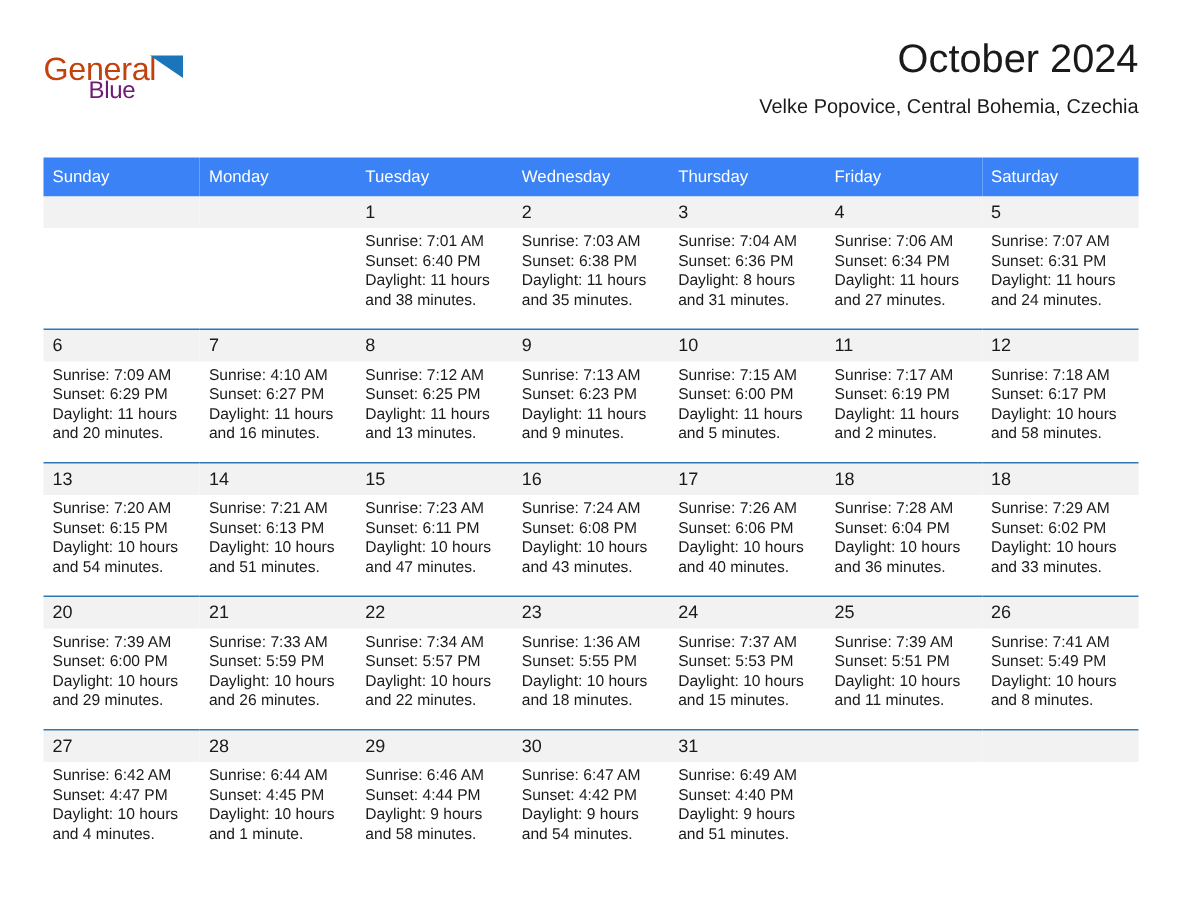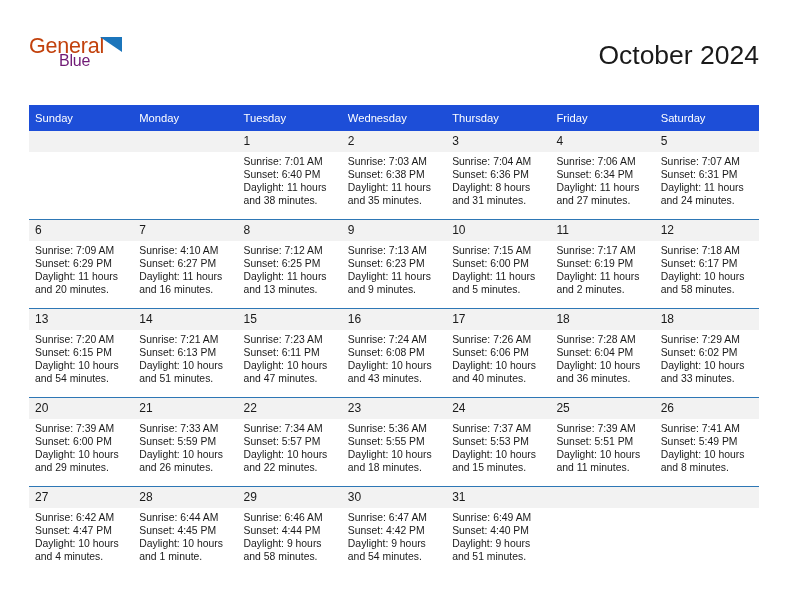--- a/index.html
+++ b/index.html
@@ -63,21 +63,21 @@
     width: 0;
     height: 0;
     border-top: 15px solid #1b75bb;
     border-right: 22px solid transparent;
     transform: scaleX(-1);
   }
 
   .title-block {
     position: absolute;
     right: 0;
-    top: 16px;
+    top: 0;
     text-align: right;
   }
   .cal-title {
     font-size: 26.5px;
     color: #1a1a1a;
     line-height: 34px;
     white-space: nowrap;
   }
   .cal-subtitle {
     font-size: 13.3px;
@@ -90,21 +90,21 @@
   
   .calendar {
     position: absolute;
     left: 29px;
     top: 105px;
     width: 730px;
     border-collapse: collapse;
     table-layout: fixed;
   }
   .calendar th {
-    background: #1d4ed8;
+    background: #3b82f6;
     color: #ffffff;
     font-size: 11.2px;
     font-weight: normal;
     text-align: left;
     padding: 4px 0 5px 6px;
     height: 17px;
     border: none;
   }
   .calendar td {
     vertical-align: top;
@@ -150,20 +150,21 @@
   <div class="masthead">
 
     <div class="logo">
       <span class="logo-general">General</span>
       <span class="logo-triangle"></span>
       <span class="logo-blue">Blue</span>
     </div>
 
     <div class="title-block">
       <div class="cal-title">October 2024</div>
+      <div class="cal-subtitle">Velke Popovice, Central Bohemia, Czechia</div>
     </div>
 
   </div>
 
   <table class="calendar">
     <thead>
       <tr>
         <th>Sunday</th>
         <th>Monday</th>
         <th>Tuesday</th>
@@ -369,21 +370,21 @@
             <div class="daynum">22</div>
             <div class="cellbody">
               <div>Sunrise: 7:34 AM</div>
               <div>Sunset: 5:57 PM</div>
               <div class="daylight">Daylight: 10 hours and 22 minutes.</div>
             </div>
           </td>
           <td>
             <div class="daynum">23</div>
             <div class="cellbody">
-              <div>Sunrise: 5:36 AM</div>
+              <div>Sunrise: 1:36 AM</div>
               <div>Sunset: 5:55 PM</div>
               <div class="daylight">Daylight: 10 hours and 18 minutes.</div>
             </div>
           </td>
           <td>
             <div class="daynum">24</div>
             <div class="cellbody">
               <div>Sunrise: 7:37 AM</div>
               <div>Sunset: 5:53 PM</div>
               <div class="daylight">Daylight: 10 hours and 15 minutes.</div>

